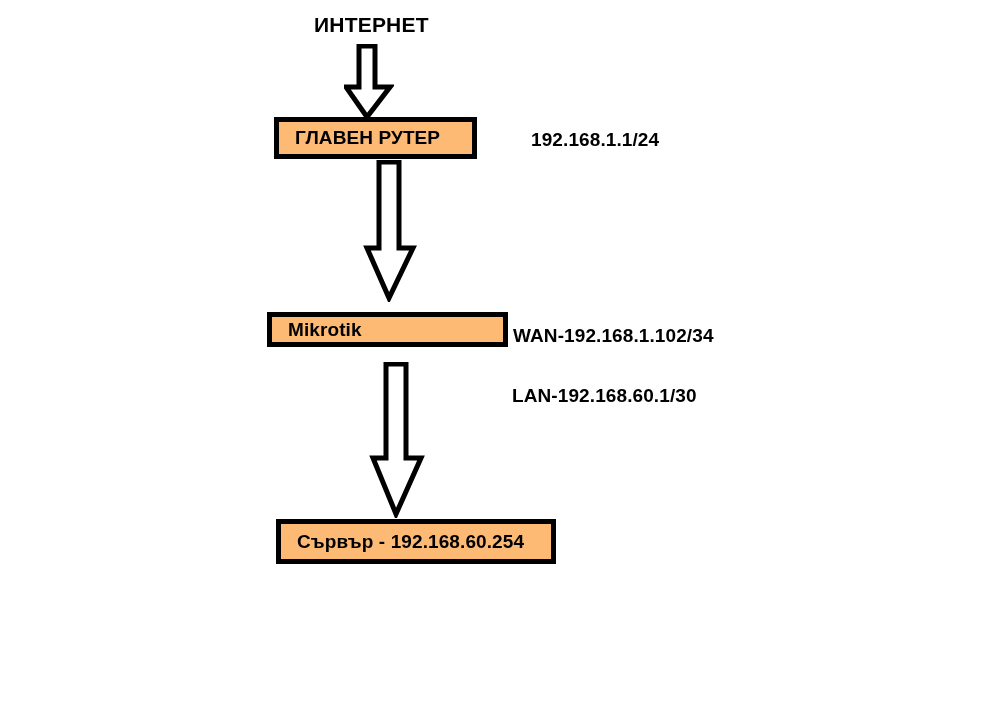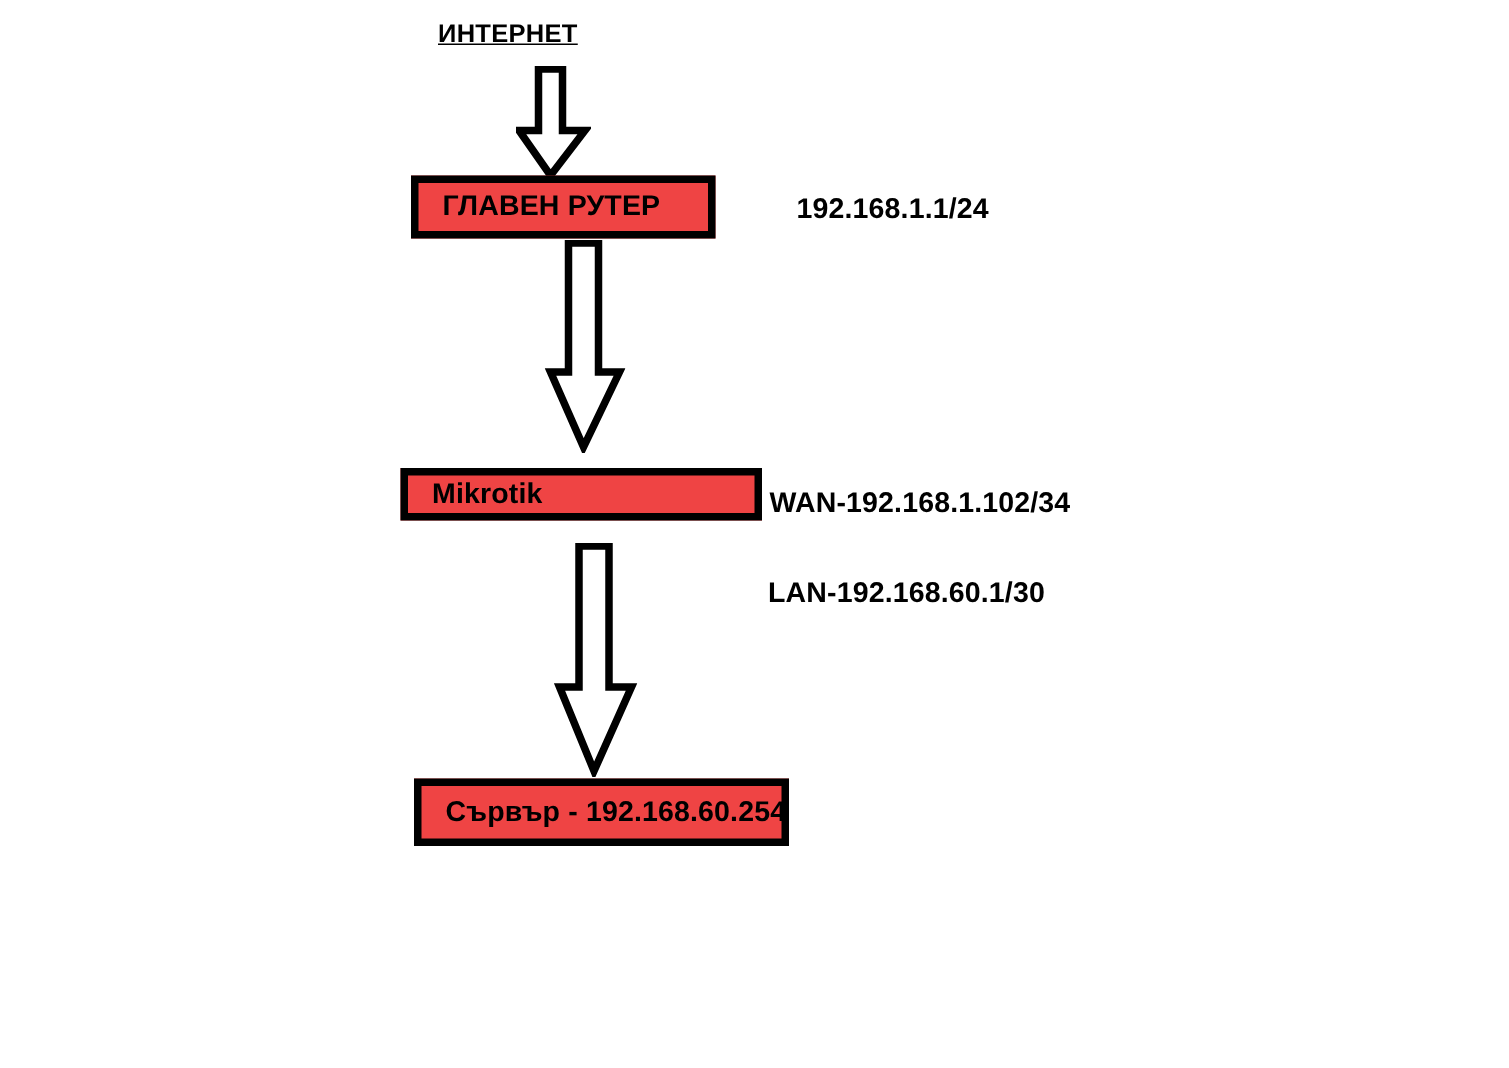--- a/index.html
+++ b/index.html
@@ -21,54 +21,53 @@
 
   
   .label {
     position: absolute;
     color: #000000;
     font-weight: bold;
     white-space: nowrap;
     line-height: 1;
   }
   .heading-internet {
-    left: 292px;
+    left: 314px;
     top: 14px;
-    font-size: 17px;
+    font-size: 21px;
     letter-spacing: 0.2px;
-    text-decoration: underline;
   }
   .side-label {
     font-size: 19px;
     letter-spacing: 0.1px;
   }
   .side-ip-main   { left: 502px; top: 130px; margin-left: 29px; }
   .side-ip-wan    { left: 513px; top: 326px; }
   .side-ip-lan    { left: 512px; top: 386px; }
 
   
   .node-box {
     position: absolute;
     box-sizing: border-box;
-    background: #ef4444;
+    background: #fdba74;
     border: 5px solid #000000;
     display: flex;
     align-items: center;
   }
   .node-box .node-text {
     color: #000000;
     font-weight: bold;
     font-size: 19px;
     white-space: nowrap;
     padding-left: 16px;
     letter-spacing: 0.1px;
   }
   .box-main-router { left: 274px; top: 117px;  width: 203px; height: 42px; }
   .box-mikrotik    { left: 267px; top: 312px;  width: 241px; height: 35px; }
-  .box-server      { left: 276px; top: 519px;  width: 250px; height: 45px; }
+  .box-server      { left: 276px; top: 519px;  width: 280px; height: 45px; }
 
   
   .arrow {
     position: absolute;
   }
   .arrow svg { display: block; }
   .arrow-internet-router { left: 344px; top: 44px;  }
   .arrow-router-mikrotik { left: 363px; top: 160px; }
   .arrow-mikrotik-server { left: 369px; top: 362px; }
 </style>

